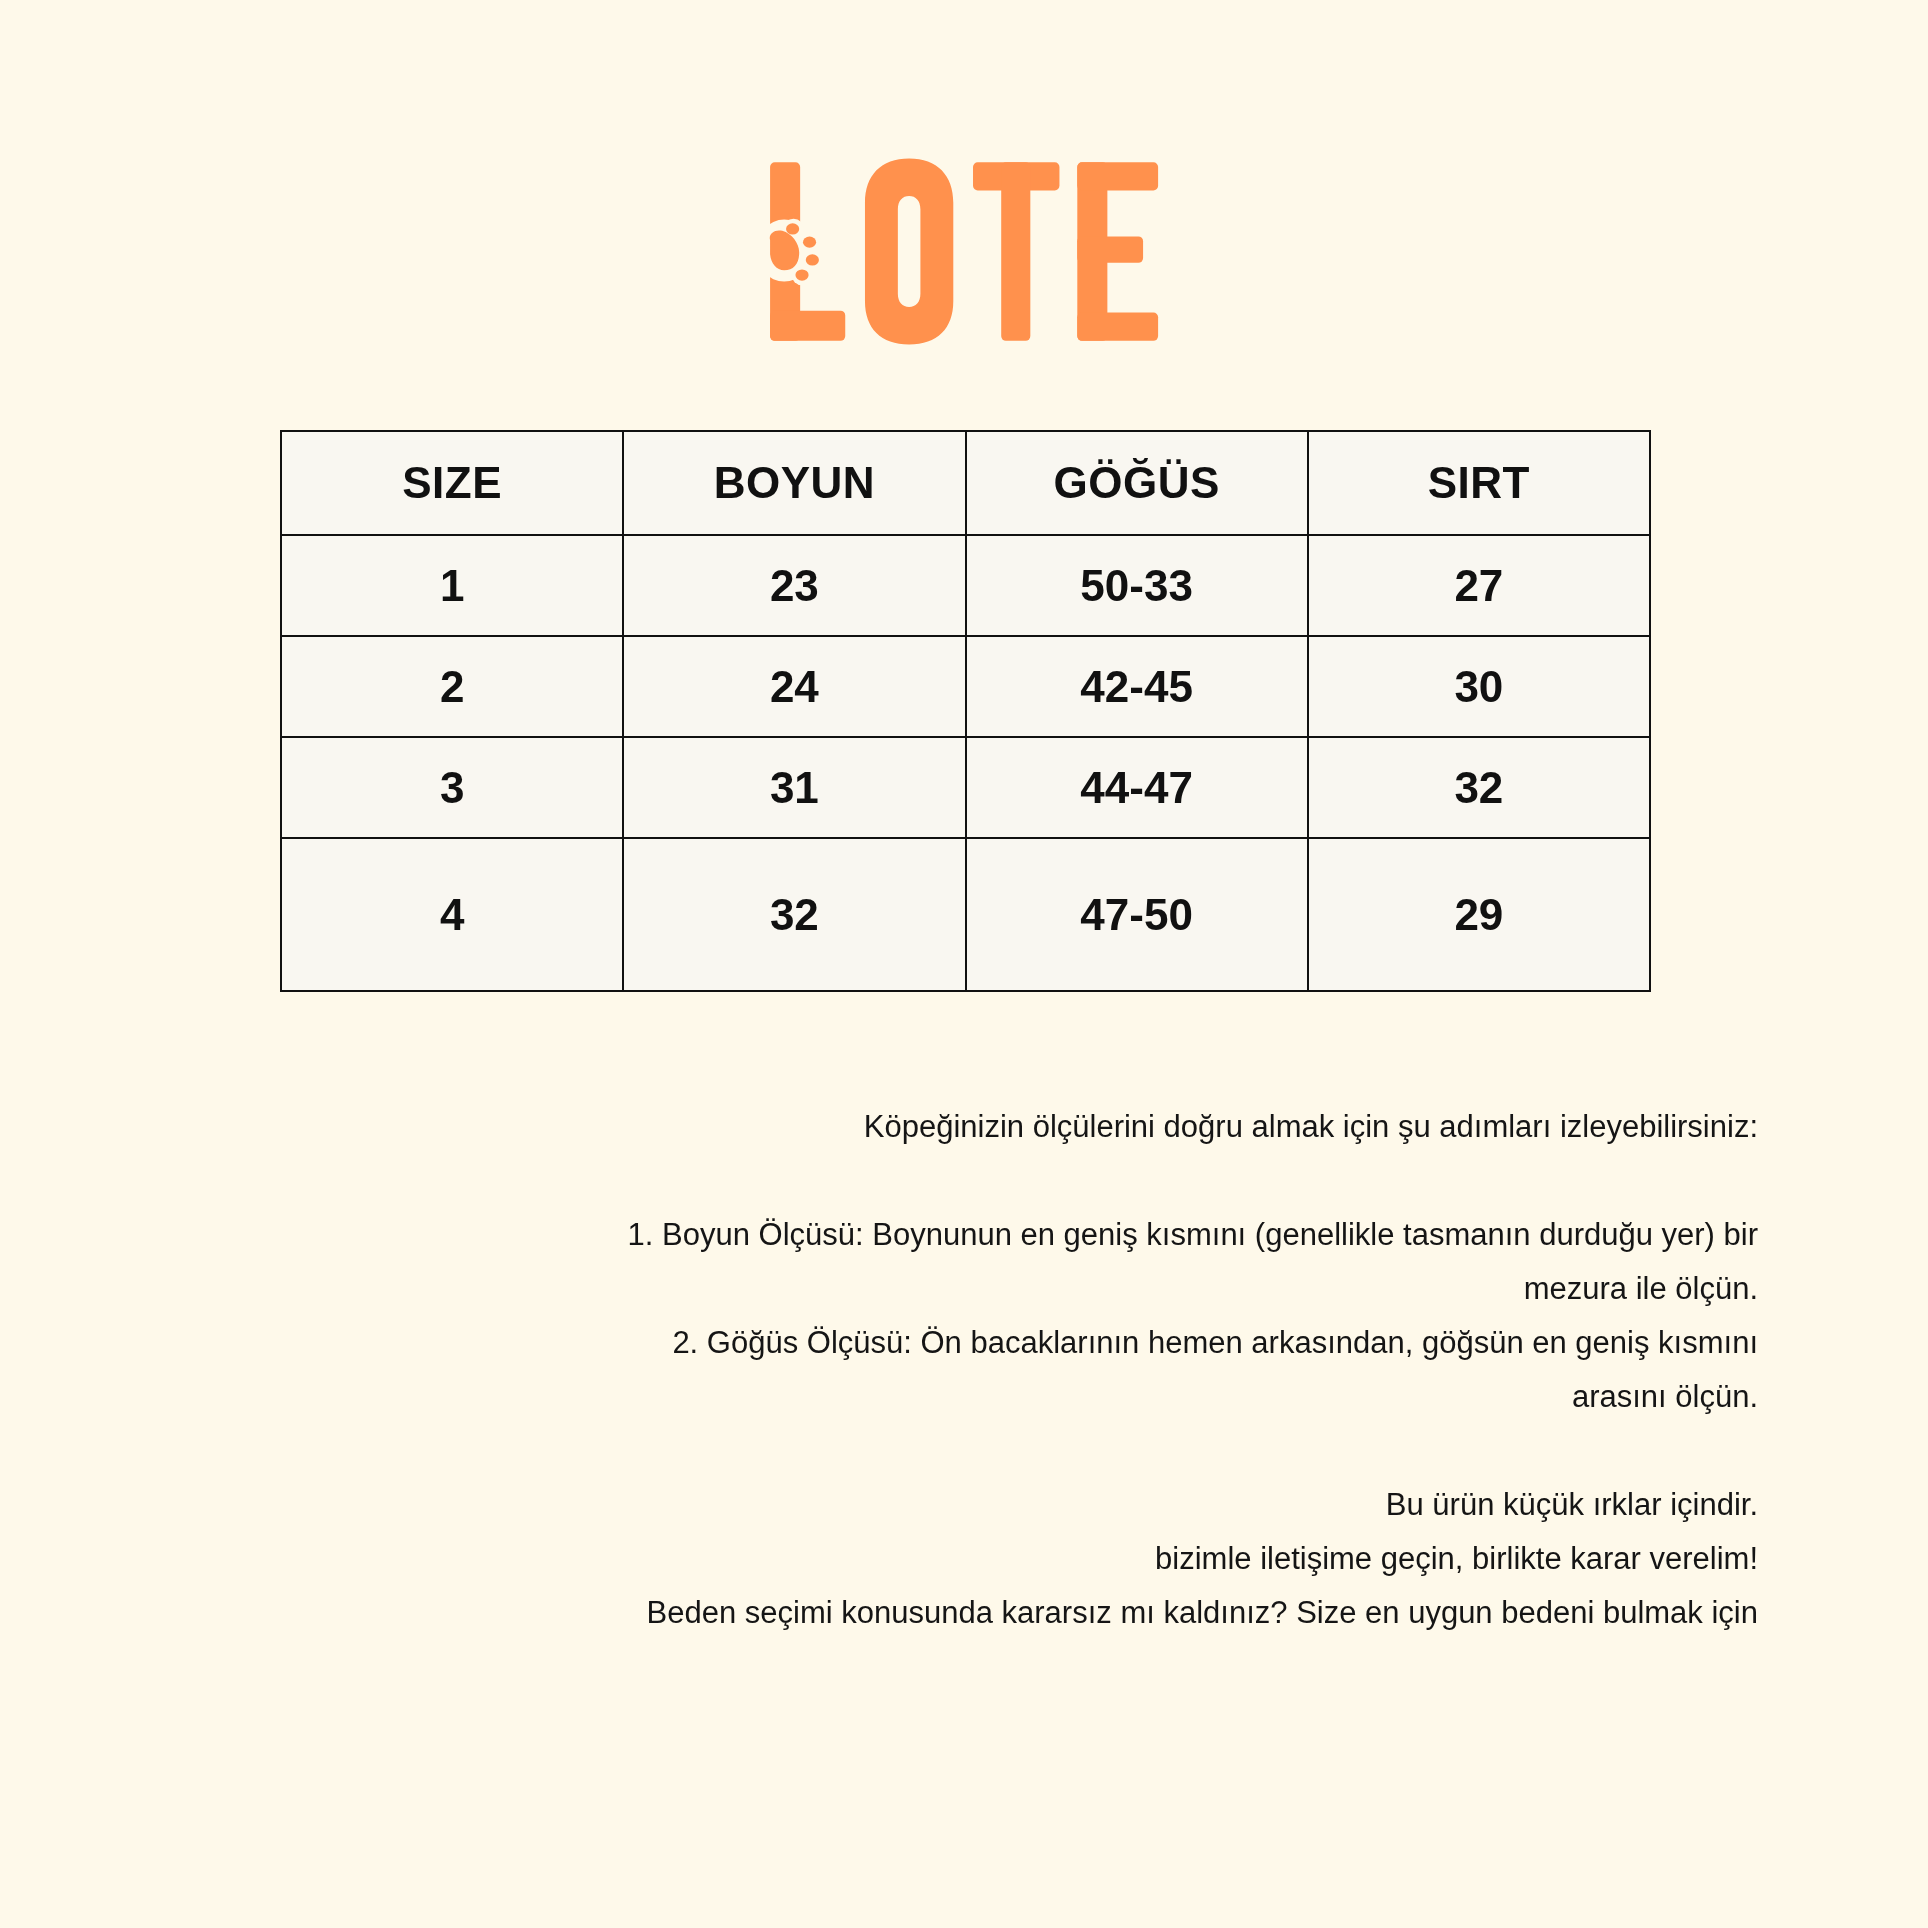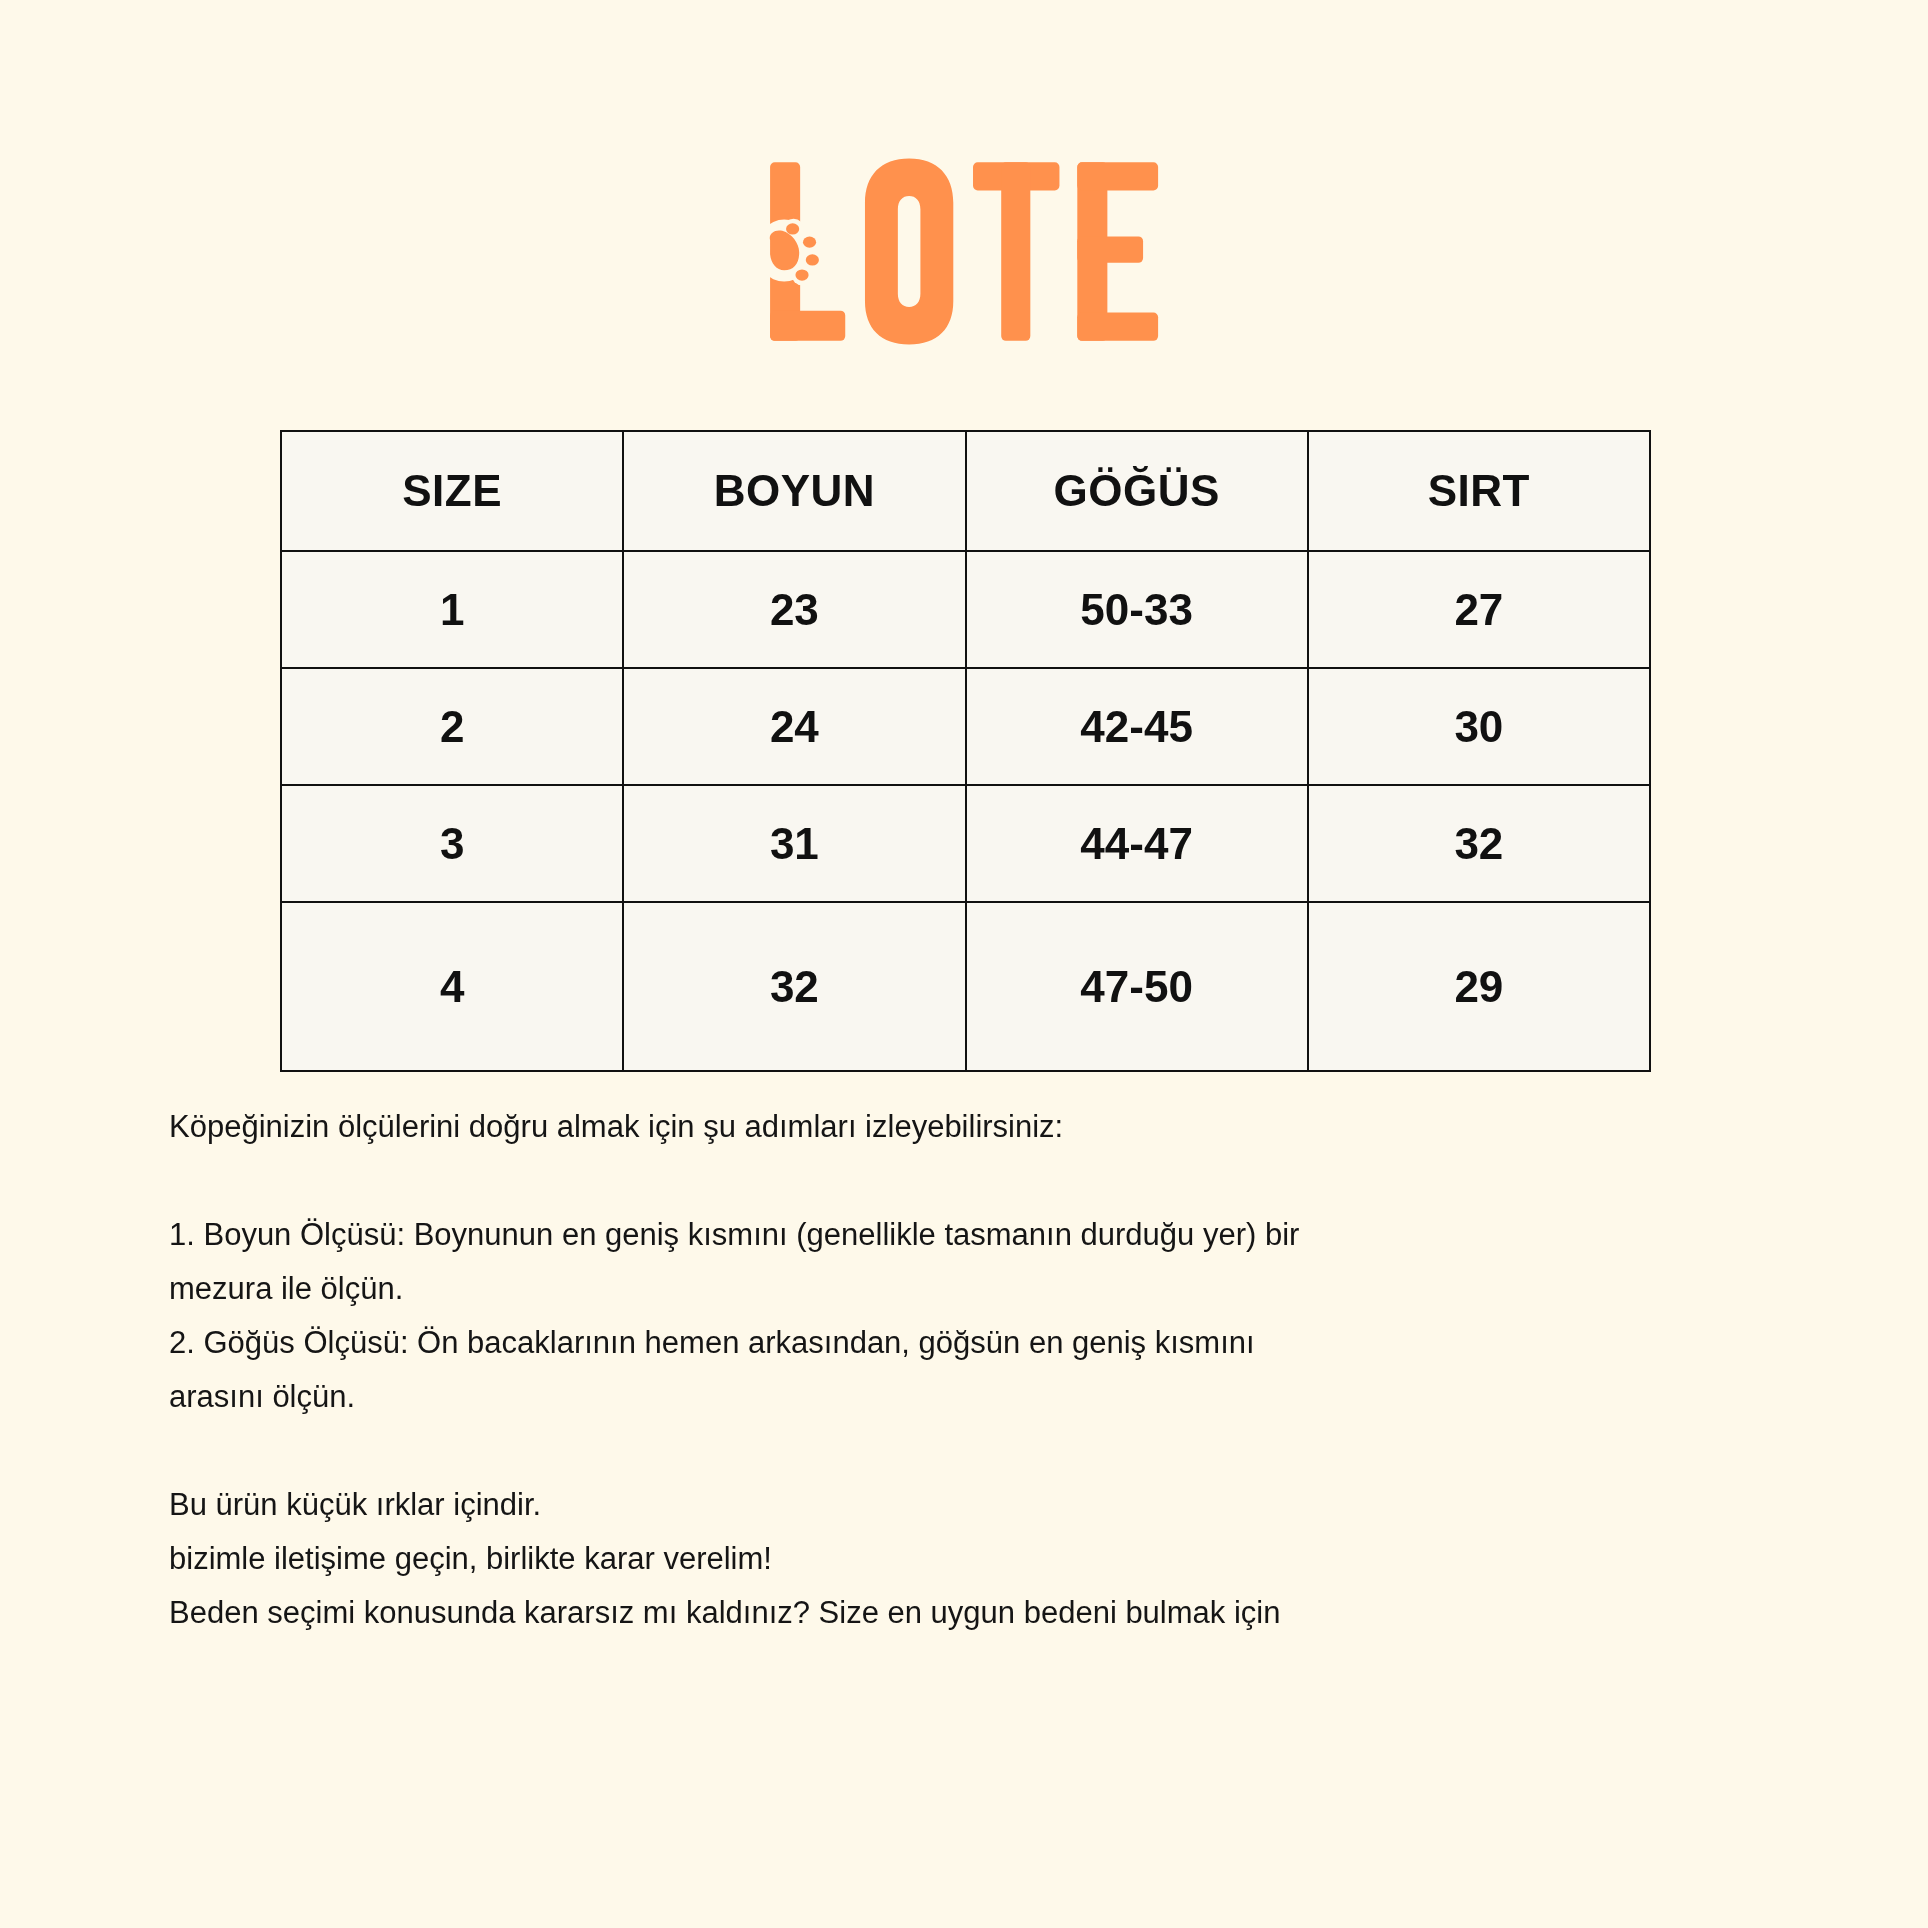--- a/index.html
+++ b/index.html
@@ -21,35 +21,35 @@
     left: 280px; top: 430px;
     border-collapse: collapse;
     table-layout: fixed;
     width: 1371px;
   }
   .size-table td, .size-table th {
     border: 2.8px solid #111;
     background: #F9F7F1;
     text-align: center;
     vertical-align: middle;
-    padding: 8px;
+    padding: 0;
     font-size: 44px;
     line-height: 1;
   }
   .size-table th { font-weight: bold; height: 102px; letter-spacing: 0.5px; }
   .size-table td { font-weight: bold; height: 99px; }
   .size-table td.size-cell { font-weight: bold; }
   .size-table tr.tall td { height: 151px; }
   .col { width: 342px; }
 
   .instructions {
     position: absolute;
     left: 169px; top: 1100px;
     width: 1589px;
-    text-align: left;
+    text-align: right;
     font-size: 31px;
     line-height: 54px;
     color: #151515;
   }
   .instructions p { margin: 0; }
   .instructions .gap { height: 54px; }
 </style>
 </head>
 <body>
 

